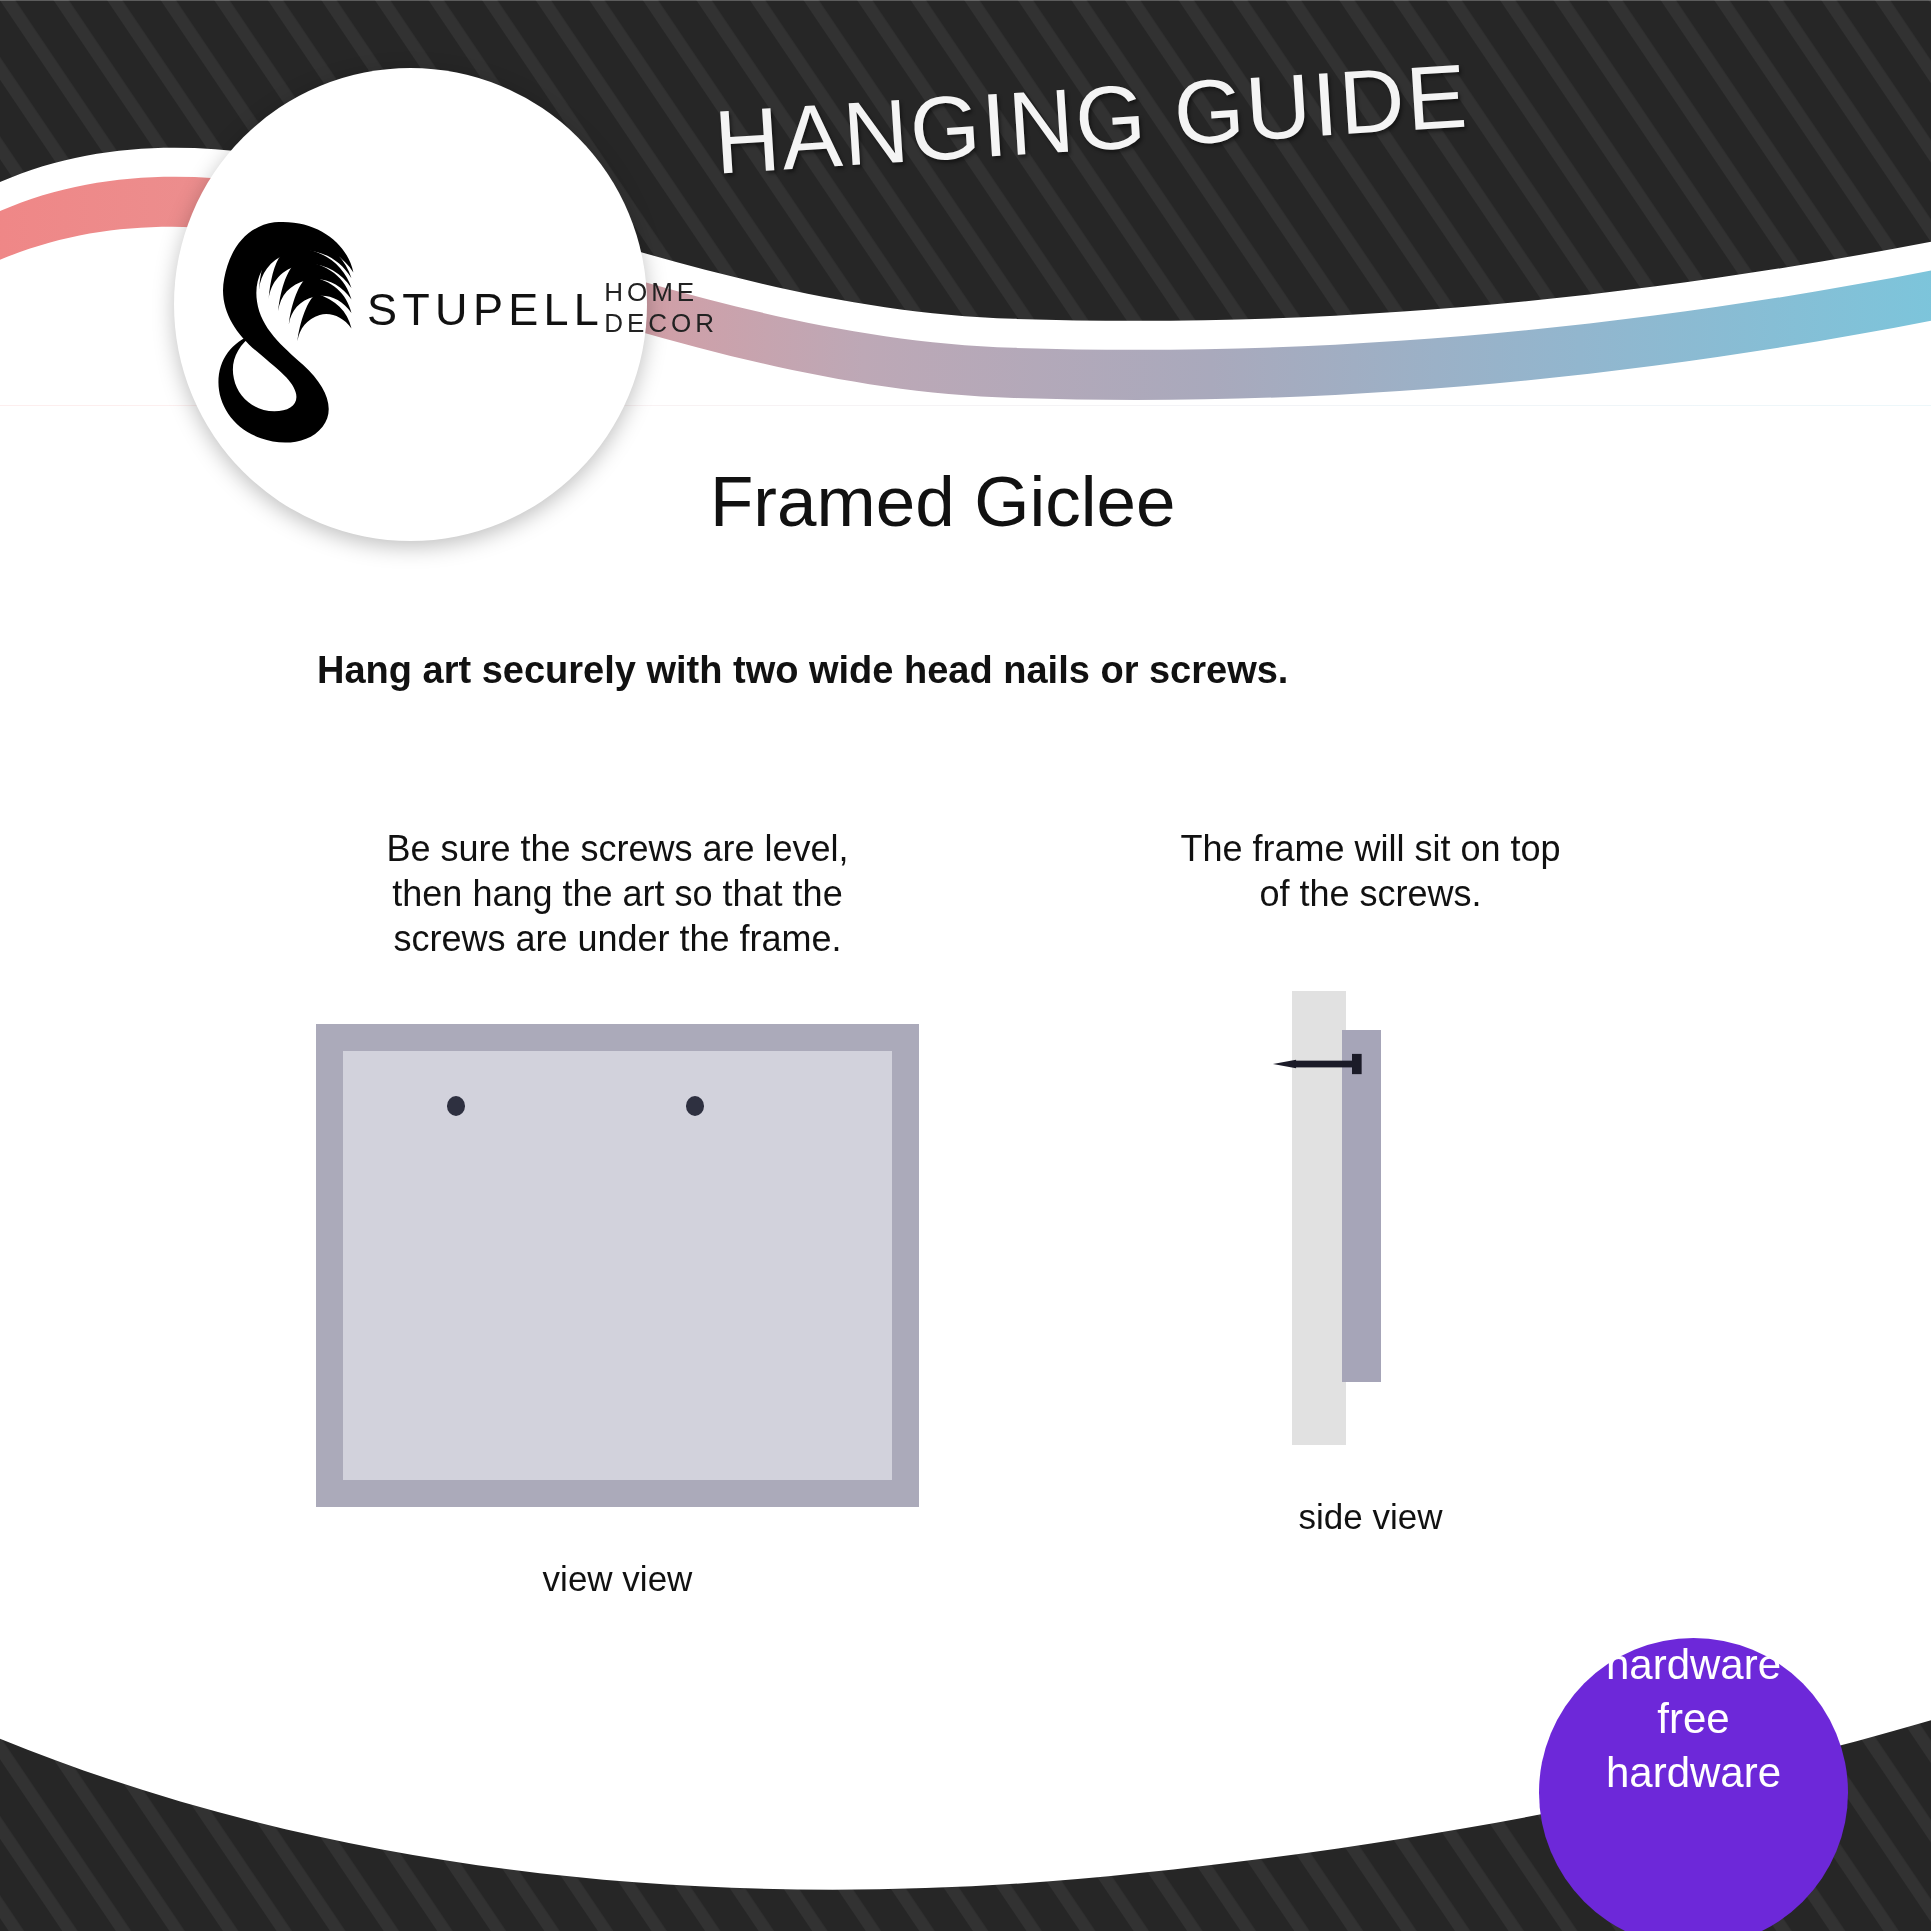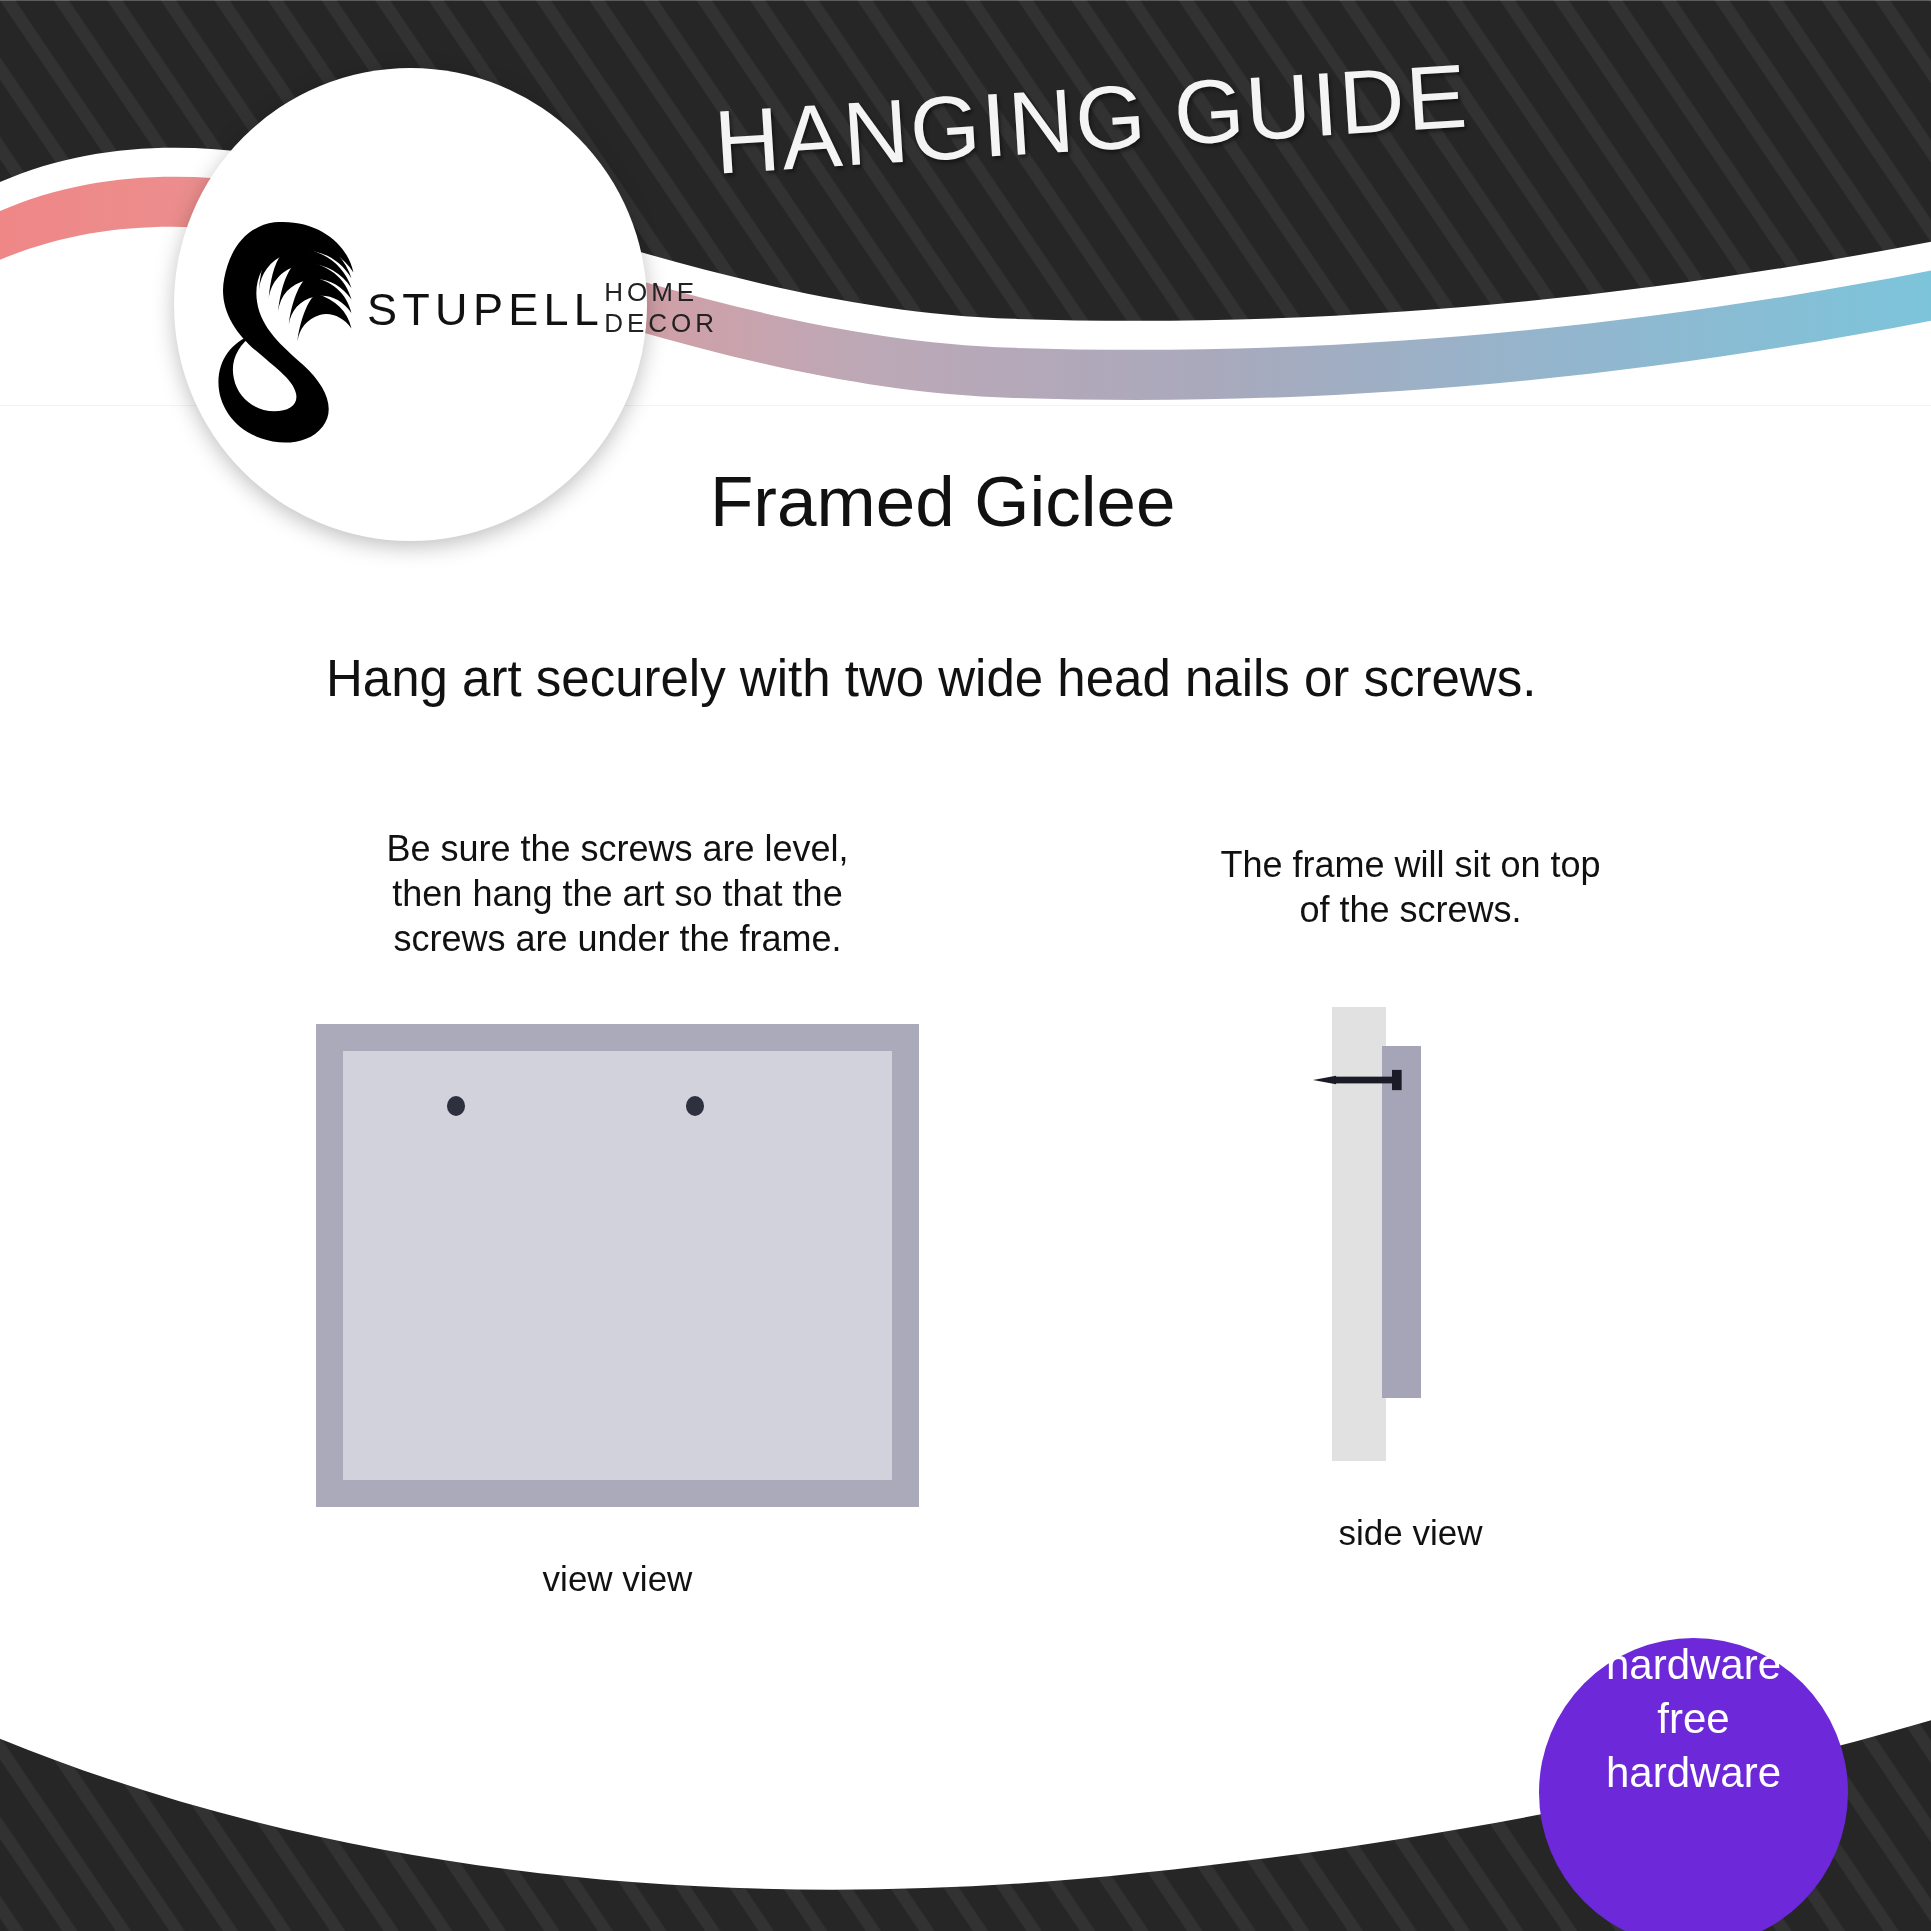--- a/index.html
+++ b/index.html
@@ -72,24 +72,24 @@
     left:710px; top:461px;
     font-size:71px;
     color:#111;
     letter-spacing:0px;
     font-weight:300;
     z-index:3;
     white-space:nowrap;
   }
   #lead-instruction {
     position:absolute;
-    left:326px; top:649px;
-    font-size:51px;
-    color:#111;
-    font-weight:400;
+    left:317px; top:649px;
+    font-size:38px;
+    color:#111;
+    font-weight:700;
     z-index:3;
     white-space:nowrap;
   }
 
   
   #diagram-area {
     position:absolute;
     left:0; top:826px;
     width:1546px;
     height:898px;
@@ -134,23 +134,22 @@
   #front-view-label {
     margin-top:52px;
     text-align:center;
     font-size:35px;
     color:#111;
   }
 
   
   #side-column {
     position:absolute;
-    left:1034px; top:0;
+    left:994px; top:0;
     width:753px;
-    margin-top:16px;
   }
   #side-diagram {
     position:relative;
     width:386px; height:454px;
     margin:75px auto 0 auto;
   }
   #wall-strip {
     position:absolute;
     left:114px; top:0;
     width:54px; height:454px;

